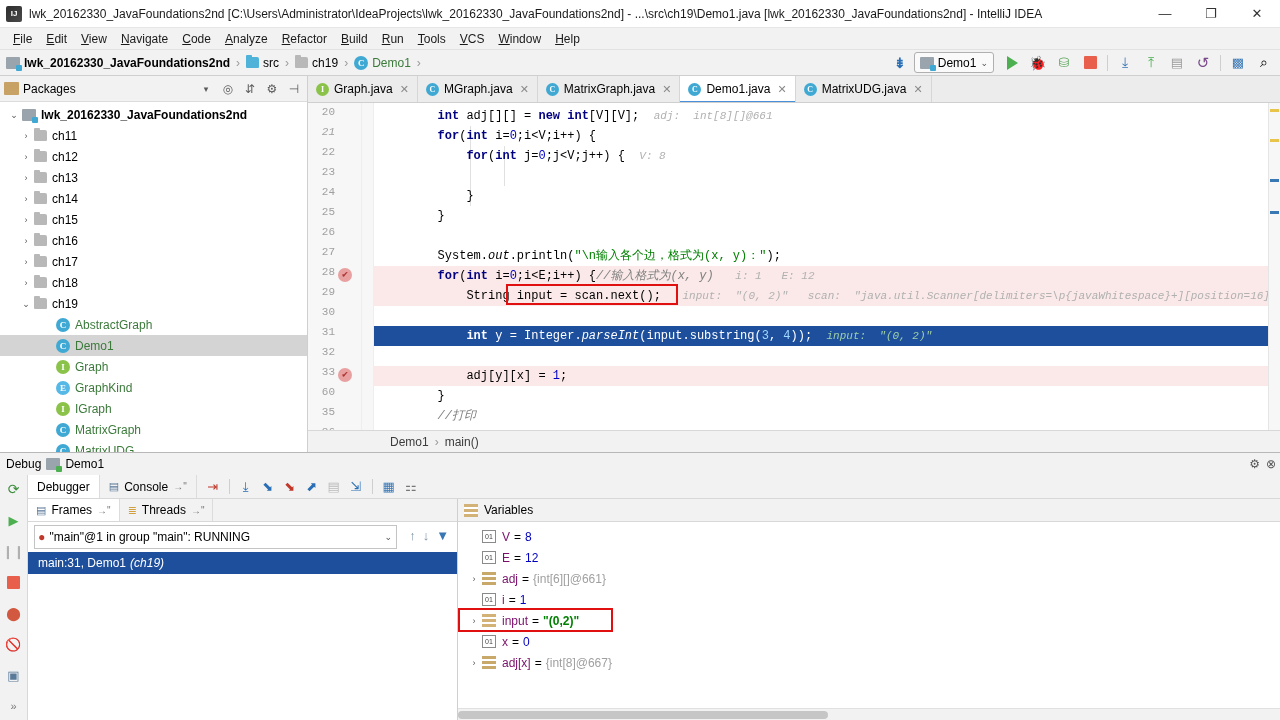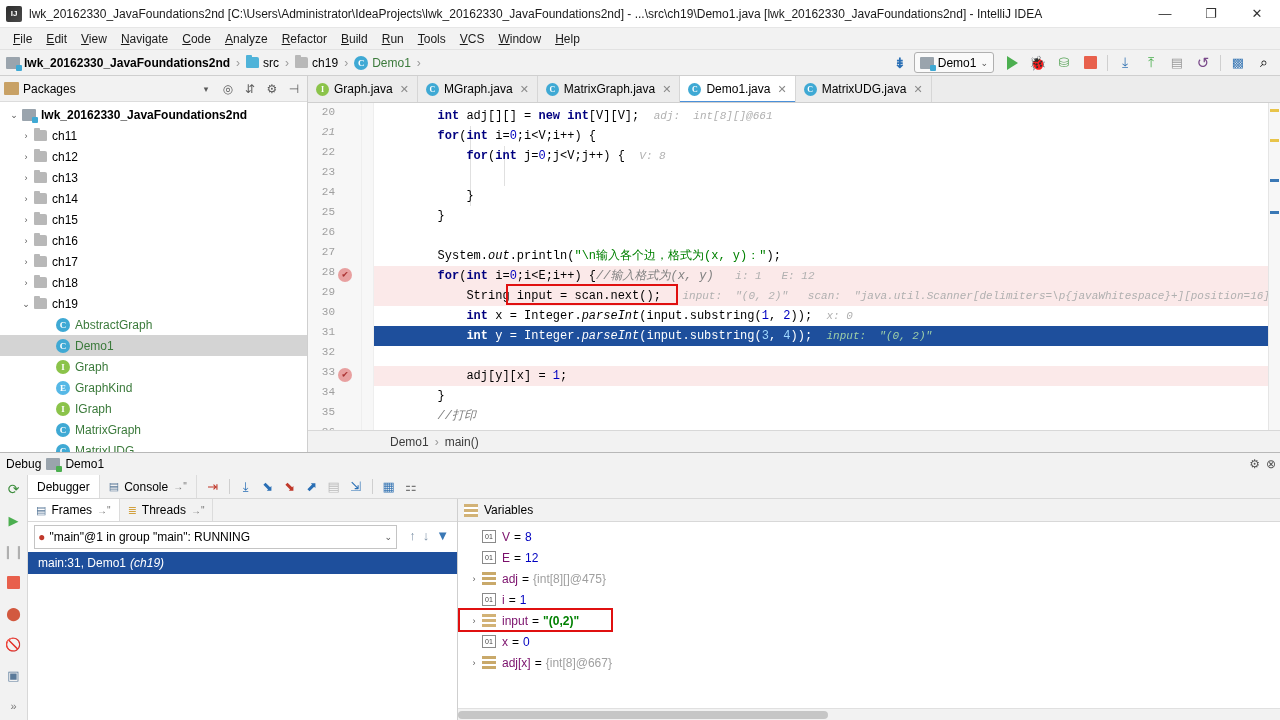--- a/index.html
+++ b/index.html
@@ -501,21 +501,21 @@
             <div class="gnum" style="top: 83px;">24</div>
             <div class="gnum" style="top: 103px;">25</div>
             <div class="gnum" style="top: 123px;">26</div>
             <div class="gnum" style="top: 143px;">27</div>
             <div class="gnum" style="top: 163px;">28</div>
             <div class="gnum" style="top: 183px;">29</div>
             <div class="gnum" style="top: 203px;">30</div>
             <div class="gnum" style="top: 223px; text-align: right;">31</div>
             <div class="gnum" style="top: 243px;">32</div>
             <div class="gnum" style="top: 263px;">33</div>
-            <div class="gnum" style="top: 283px;">34</div>
+            <div class="gnum" style="top: 283px;">60</div>
             <div class="gnum" style="top: 303px;">35</div>
             <div class="gnum" style="top: 323px;">36</div>
             <div class="gmark" style="top: 165px;">✔</div>
             <div class="gmark" style="top: 265px;">✔</div>
           </div>
         <div class="foldcol"></div>
         <div class="codelines" id="codelines">
             <div class="rowhl-pink" style="top: 163px;"></div>
             <div class="rowhl-pink" style="top: 183px;"></div>
             <div class="rowhl-pink" style="top: 263px;"></div>
@@ -524,21 +524,20 @@
             <div class="indentline" style="left: 130px; top: 43px; height: 40px;"></div>
             <div class="cline" style="top: 3px;"><span class="txt">        <span class="kw">int</span> adj[][] = <span class="kw">new</span> <span class="kw">int</span>[V][V];  <span class="hint">adj:  int[8][]@661</span></span></div>
             <div class="cline" style="top: 23px;"><span class="txt">        <span class="kw">for</span>(<span class="kw">int</span> i=<span class="num">0</span>;i&lt;V;i++) {</span></div>
             <div class="cline" style="top: 43px;"><span class="txt">            <span class="kw">for</span>(<span class="kw">int</span> j=<span class="num">0</span>;j&lt;V;j++) {  <span class="hint">V: 8</span></span></div>
             <div class="cline" style="top: 83px;"><span class="txt">            }</span></div>
             <div class="cline" style="top: 103px;"><span class="txt">        }</span></div>
             <div class="cline" style="top: 123px;"><span class="txt"></span></div>
             <div class="cline" style="top: 143px;"><span class="txt">        System.<span class="mth">out</span>.println(<span class="str">"\n输入各个边，格式为(x, y)："</span>);</span></div>
             <div class="cline" style="top: 163px;"><span class="txt">        <span class="kw">for</span>(<span class="kw">int</span> i=<span class="num">0</span>;i&lt;E;i++) {<span class="cmt">//输入格式为(x, y)</span>   <span class="hint">i: 1   E: 12</span></span></div>
             <div class="cline" style="top: 183px;"><span class="txt">            String input = scan.next();   <span class="hint">input:  "(0, 2)"   scan:  "java.util.Scanner[delimiters=\p{javaWhitespace}+][position=16][match valid=true][need-i</span></span></div>
-            <div class="cline" style="top: 203px;"><span class="txt">            <span class="kw">int</span> x = Integer.<span class="mth">parseInt</span>(input.substring(<span class="num">1</span>, <span class="num">2</span>));  <span class="hint">x: 0</span></span></div>
             <div class="cline" style="top: 223px;"><span class="txt">            <span class="kw" style="color:#ffffff">int</span> <span style="color:#fff">y = Integer.</span><span style="color:#fff;font-style:italic">parseInt</span><span style="color:#fff">(input.substring(<span style="color:#9fd8ff">3</span>, <span style="color:#9fd8ff">4</span>));</span>  <span class="hint-on-blue">input:  "(0, 2)"</span></span></div>
             <div class="cline" style="top: 263px;"><span class="txt">            adj[y][x] = <span class="num">1</span>;</span></div>
             <div class="cline" style="top: 283px;"><span class="txt">        }</span></div>
             <div class="cline" style="top: 303px;"><span class="txt">        <span class="cmt">//打印</span></span></div>
             <div class="cline" style="top: 323px;"><span class="txt">        <span class="kw">for</span>(<span class="kw">int</span> i=<span class="num">0</span>;i&lt;V;i++) {</span></div>
             <div class="redbox" style="left: 132px; top: 181px; width: 172px; height: 21px;"></div>
           </div>
         <div class="rightgutter">
           <div class="rg-mark" style="top:6px;background:#e8c44a;"></div>
           <div class="rg-mark" style="top:36px;background:#e8c44a;"></div>
@@ -688,21 +687,21 @@
                   <span class="vico prim">01</span>
                   <span class="vname">E</span>
                   <span class="veq">=</span>
                   <span class="vval-blue">12</span>
                 </div>
                 <div class="vrow" style="top: 46px; position: absolute; left: 0px; right: 0px;">
                   <span class="varrow-arrow">›</span>
                   <span class="vico arr"></span>
                   <span class="vname">adj</span>
                   <span class="veq">=</span>
-                  <span class="vval-gray">{int[8][]@475}</span>
+                  <span class="vval-gray">{int[6][]@661}</span>
                 </div>
                 <div class="vrow" style="top: 67px; position: absolute; left: 0px; right: 0px;">
                   <span class="varrow-arrow"></span>
                   <span class="vico prim">01</span>
                   <span class="vname">i</span>
                   <span class="veq">=</span>
                   <span class="vval-blue">1</span>
                 </div>
                 <div class="vrow" style="top: 88px; position: absolute; left: 0px; right: 0px;">
                   <span class="varrow-arrow">›</span>

